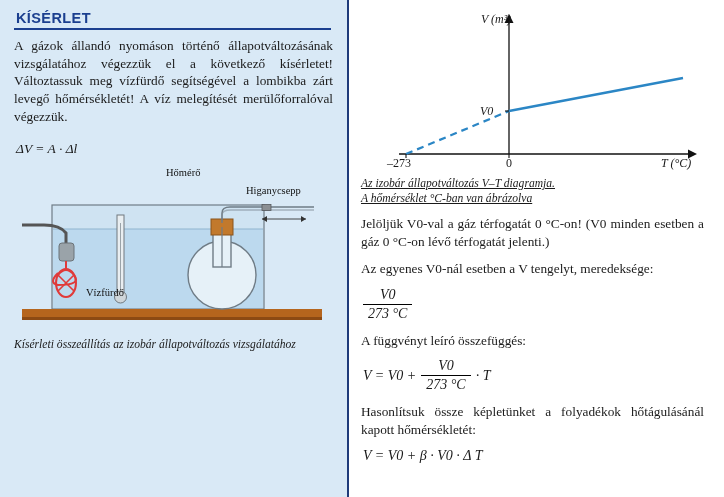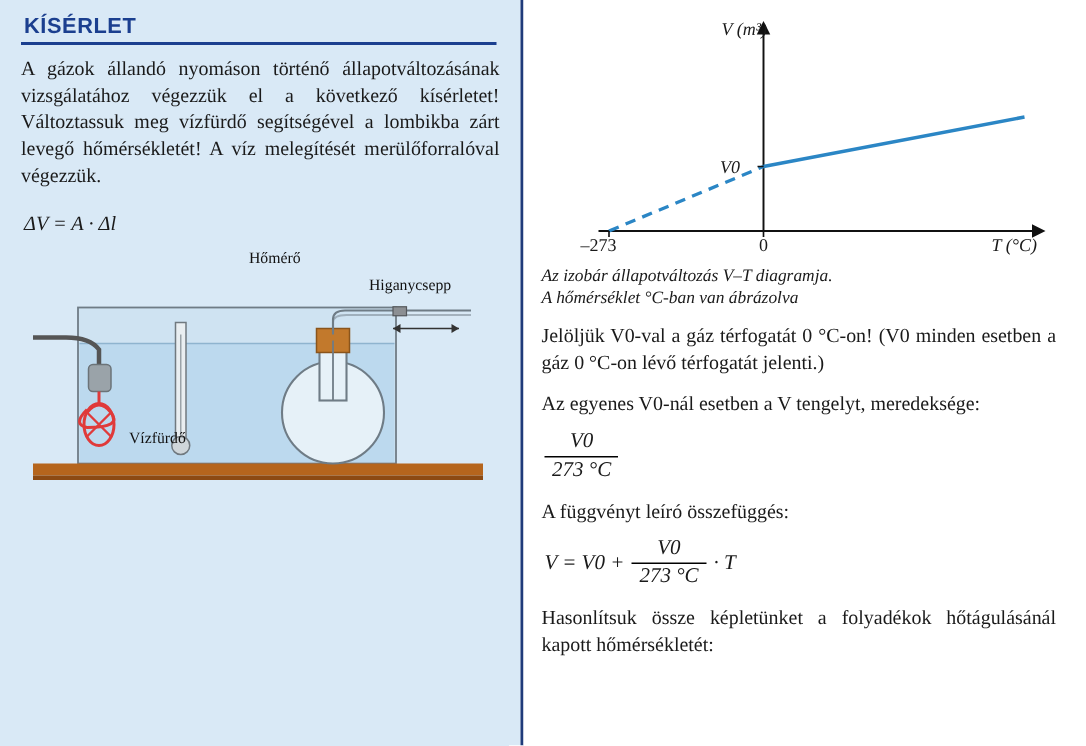--- a/index.html
+++ b/index.html
@@ -69,21 +69,21 @@
 
   
   .right-col{
     position:absolute;left:349px;top:0;width:367px;height:497px;
     box-sizing:border-box;
     padding:6px 12px 0 12px;
     background:#ffffff;
   }
   .chart-wrap{position:relative;width:350px;height:168px;}
   .chart-caption{
-    font-size:11.6px;font-style:italic;line-height:1.3;margin:2px 0 9px 0;
+    font-size:11.6px;font-style:italic;line-height:1.3;margin:2px 0 9px 0;text-decoration:underline;
   }
   .rtext{
     font-size:13.3px;line-height:1.34;text-align:justify;margin:0 0 9px 0;
   }
   .frac{
     display:inline-block;text-align:center;vertical-align:middle;
     font-style:italic;
   }
   .frac .num{
     display:block;padding:0 5px 1px 5px;border-bottom:1px solid #000;
@@ -145,20 +145,21 @@
         <line x1="248" y1="56" x2="292" y2="56" stroke="#333" stroke-width="0.9"></line>
         <path d="M248 56 l5 -3 l0 6 z" fill="#333"></path>
         <path d="M292 56 l-5 -3 l0 6 z" fill="#333"></path>
       </svg>
 
       <div class="fig-label" style="left:152px;top:4px;">Hőmérő</div>
       <div class="fig-label" style="left:232px;top:22px;">Higanycsepp</div>
       <div class="fig-label" style="left:72px;top:124px;">Vízfürdő</div>
     </div>
 
+    <div class="caption">Kísérleti összeállítás az izobár állapotváltozás vizsgálatához</div>
   </div>
 
   <div class="divider"></div>
 
   <div class="right-col">
 
     <div class="chart-wrap">
       <svg width="350" height="168" viewBox="0 0 350 168">
 
         <line x1="148" y1="148" x2="148" y2="14" stroke="#111" stroke-width="1.3"></line>
@@ -206,15 +207,16 @@
       <span>V = V0 +</span>
       <span class="frac">
         <span class="num">V0</span>
         <span class="den">273 °C</span>
       </span>
       <span>· T</span>
     </div>
 
     <p class="rtext">Hasonlítsuk össze képletünket a folyadékok hőtágulásánál kapott hőmérsékletét:</p>
 
+    <div class="eqn">V = V0 + β · V0 · Δ T</div>
   </div>
 
 </div>
 
 </body></html>

